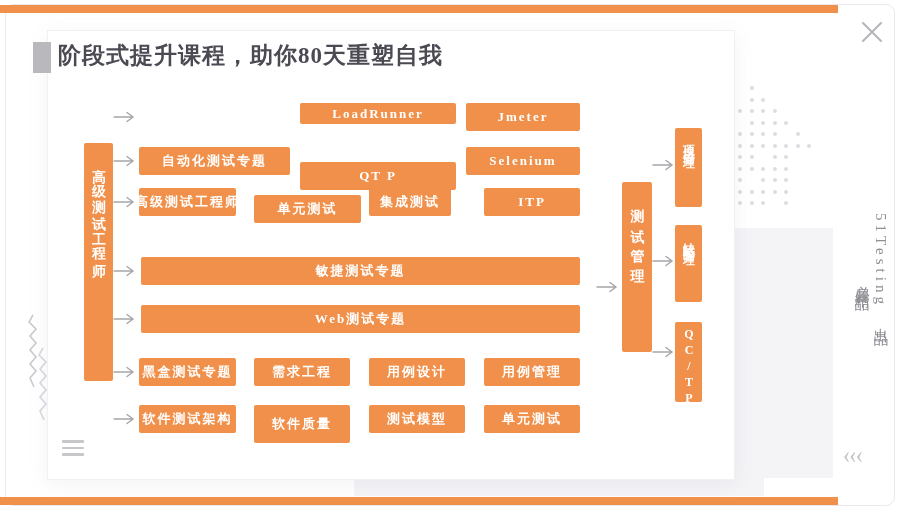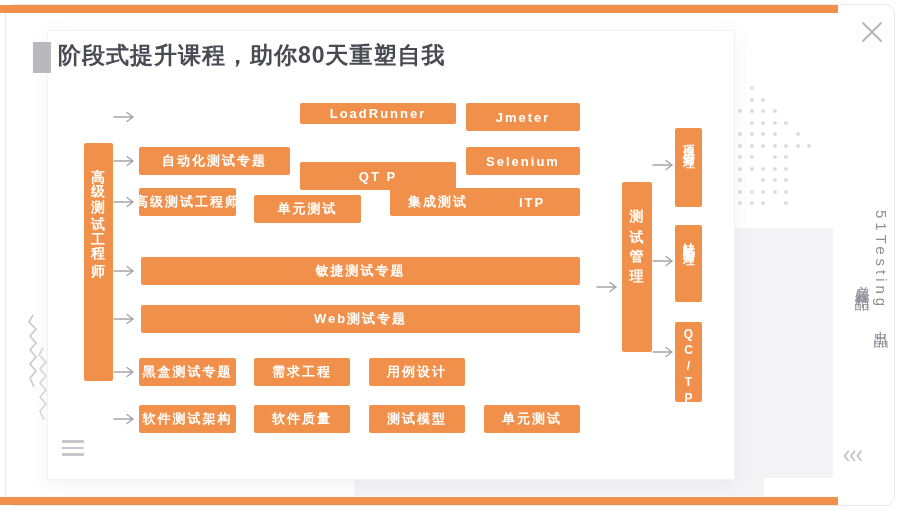--- a/index.html
+++ b/index.html
@@ -1,17 +1,17 @@
 <!DOCTYPE html>
 <html><head>
 <meta charset="utf-8">
 <style>
   html,body{margin:0;padding:0;background:#fff;}
   .page{position:relative;width:900px;height:510px;overflow:hidden;background:#fff;
-        font-family:Liberation Sans, sans-serif;}
+        font-family:Liberation Serif, serif;}
   .outer-frame{position:absolute;left:5px;top:4px;width:888px;height:500px;
         border:1px solid #e9e9ee;border-radius:9px;background:#fff;z-index:0;}
   .bar{position:absolute;left:0;width:838px;height:8px;background:#F0904A;z-index:4;}
   .bar.top{top:5px;} .bar.bottom{top:497px;}
   .gray-panel{position:absolute;background:#f4f4f7;z-index:1;}
   .gp-right{left:733px;top:228px;width:100px;height:250px;}
   .gp-bottom{left:354px;top:478px;width:410px;height:18px;}
   .inner-card{position:absolute;left:47px;top:30px;width:686px;height:448px;background:#fff;
         border:1px solid #f1f1f5;box-shadow:0 4px 18px rgba(140,140,160,.10);z-index:2;}
   .title-bullet{position:absolute;left:33px;top:42px;width:18px;height:31px;background:#b9b9bd;z-index:3;}
@@ -114,32 +114,33 @@
 
   <div class="obox" style="left:300px;top:103px;width:156px;height:21px">LoadRunner</div>
   <div class="obox" style="left:466px;top:103px;width:114px;height:28px">Jmeter</div>
 
   <div class="obox" style="left:139px;top:147px;width:151px;height:28px">自动化测试专题</div>
   <div class="obox" style="left:300px;top:162px;width:156px;height:28px">QT P</div>
   <div class="obox" style="left:466px;top:147px;width:114px;height:28px">Selenium</div>
 
   <div class="obox" style="left:139px;top:188px;width:97px;height:28px">高级测试工程师</div>
   <div class="obox" style="left:254px;top:195px;width:107px;height:28px">单元测试</div>
-  <div class="obox" style="left:390px;top:188px;width:96px;height:28px">集成测试</div>
+  <div class="obox" style="left:369px;top:188px;width:82px;height:28px">集成测试</div>
   <div class="obox" style="left:484px;top:188px;width:96px;height:28px">ITP</div>
 
   <div class="obox" style="left:141px;top:257px;width:439px;height:28px">敏捷测试专题</div>
   <div class="obox" style="left:141px;top:305px;width:439px;height:28px">Web测试专题</div>
 
   <div class="obox" style="left:139px;top:358px;width:97px;height:28px">黑盒测试专题</div>
   <div class="obox" style="left:254px;top:358px;width:96px;height:28px">需求工程</div>
   <div class="obox" style="left:369px;top:358px;width:96px;height:28px">用例设计</div>
+  <div class="obox" style="left:484px;top:358px;width:96px;height:28px">用例管理</div>
 
   <div class="obox" style="left:139px;top:405px;width:97px;height:28px">软件测试架构</div>
-  <div class="obox" style="left:254px;top:405px;width:96px;height:28px">软件质量</div>
+  <div class="obox" style="left:254px;top:405px;width:96px;height:38px">软件质量</div>
   <div class="obox" style="left:369px;top:405px;width:96px;height:28px">测试模型</div>
   <div class="obox" style="left:484px;top:405px;width:96px;height:28px">单元测试</div>
 
   <div class="vbox left-pillar" style="left:84px;top:143px;width:29px;height:238px">高级测试工程师</div>
   <div class="vbox mid-pillar" style="left:622px;top:182px;width:30px;height:170px">测试管理</div>
   <div class="vbox small" style="left:675px;top:128px;width:27px;height:79px">项目管理</div>
   <div class="vbox small" style="left:675px;top:225px;width:27px;height:77px">缺陷管理</div>
   <div class="vbox small latin" style="left:675px;top:322px;width:27px;height:80px">QC/TP</div>
 
   <div id="arrows">

